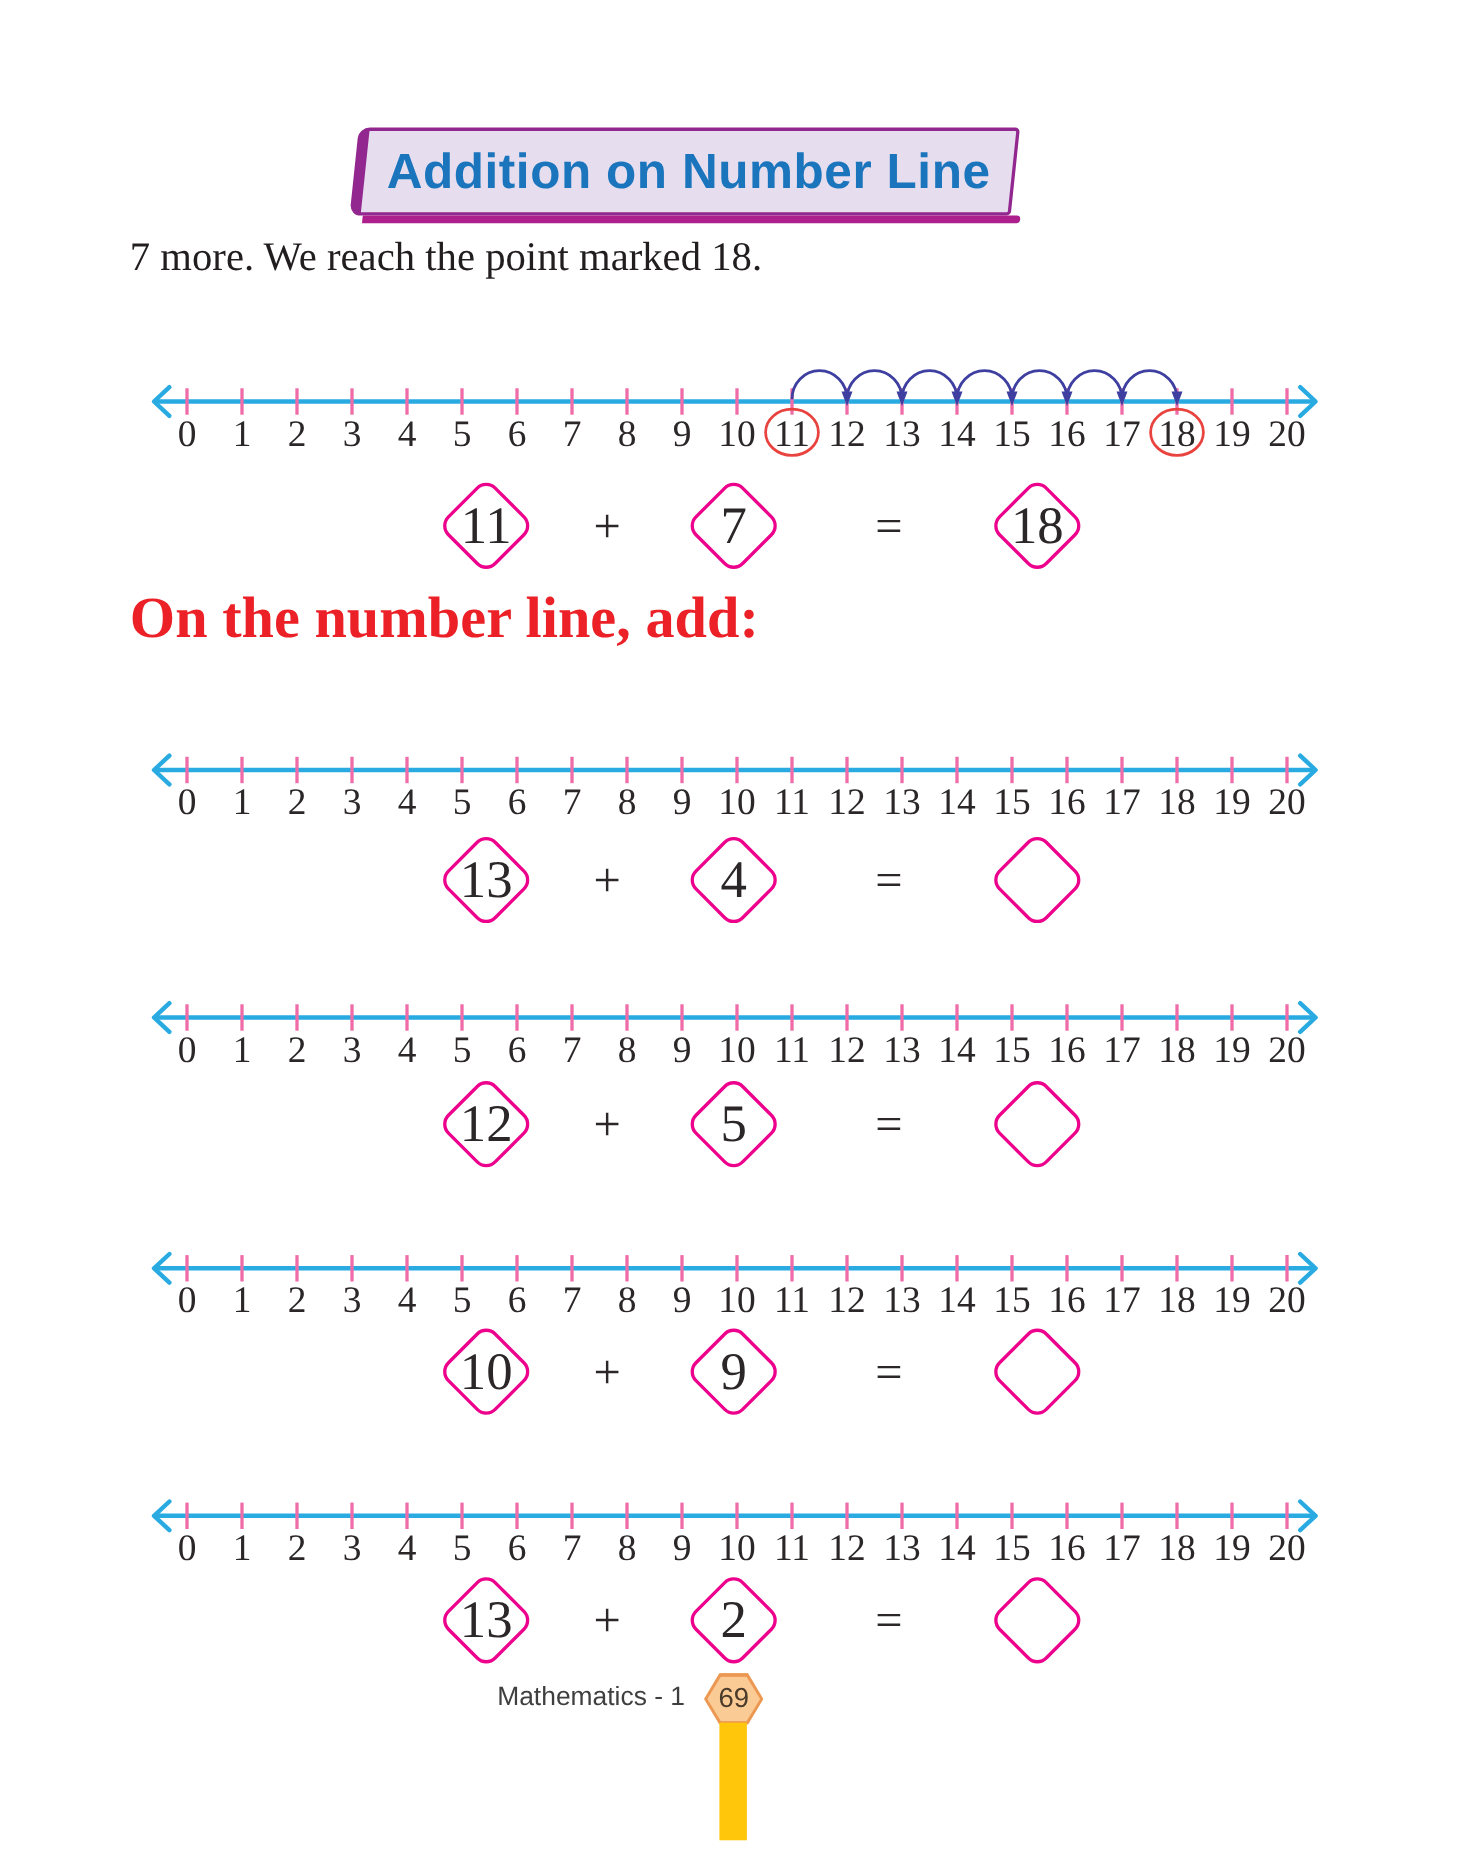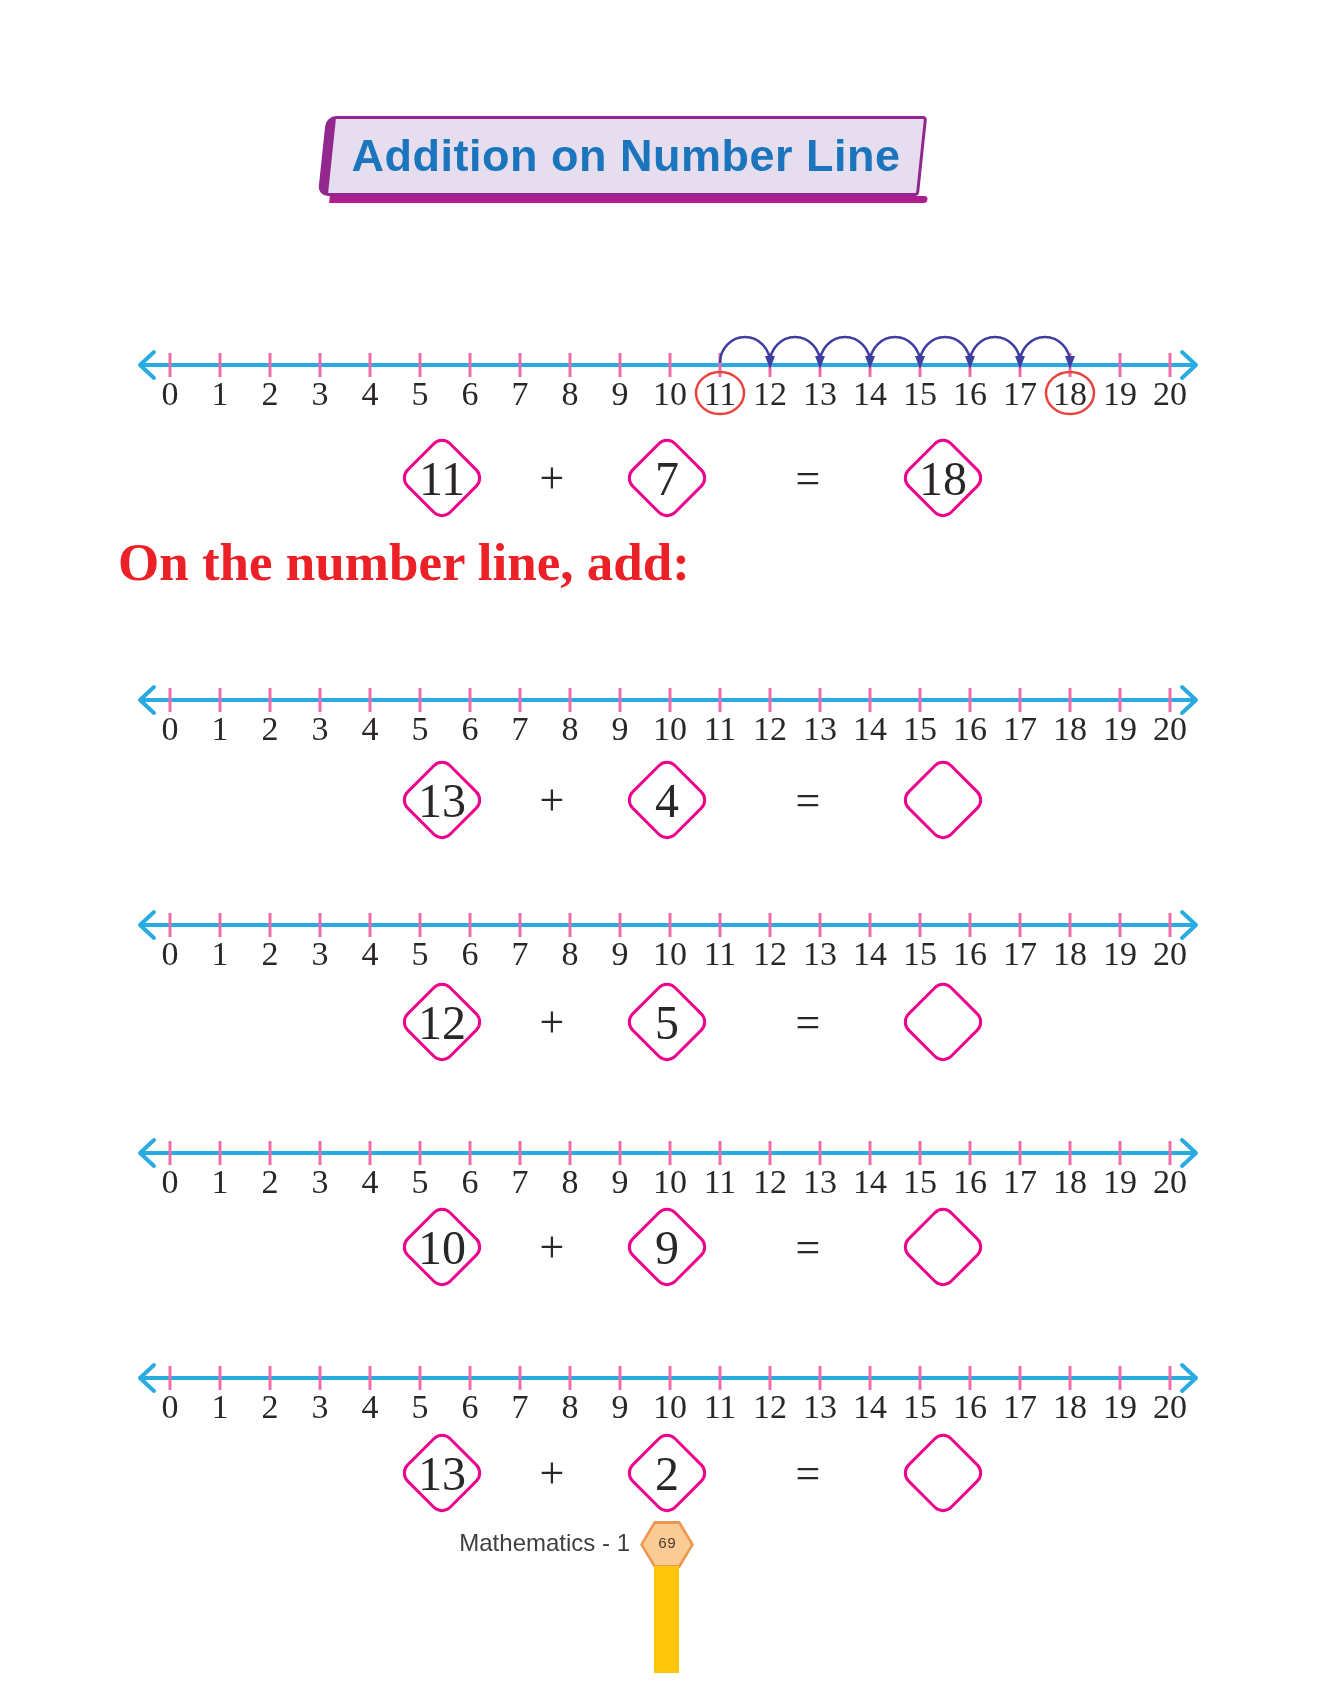--- a/index.html
+++ b/index.html
@@ -34,45 +34,46 @@
   .eq-row{position:absolute;left:0;top:0;width:100%;height:0;}
   .diamond{position:absolute;top:0;width:57px;height:57px;background:#fff;
            border:3px solid var(--magenta,#EC008C);border-radius:13px;
            transform:translate(-50%,-50%) rotate(45deg);}
   .dnum{position:absolute;inset:0;display:flex;align-items:center;justify-content:center;
         transform:rotate(-45deg);font-size:48px;color:#2B2627;}
   .op{position:absolute;top:0;transform:translate(-50%,-50%);
       font-size:44px;color:#2B2627;}
 
   
-  .footer-label{position:absolute;left:452px;top:1529px;width:178px;text-align:right;
+  .footer-label{position:absolute;left:452px;top:1529px;width:178px;text-align:left;
       font-family:"Liberation Sans","DejaVu Sans",sans-serif;font-size:24px;line-height:28px;
       color:var(--footer_text,#3F3F3F);}
   .hexagon{position:absolute;left:640px;top:1521px;width:54px;height:47px;
       background:var(--hex_border,#EC9852);
       clip-path:polygon(26% 0,74% 0,100% 50%,74% 100%,26% 100%,0 50%);}
   .hex-inner{position:absolute;left:3px;top:3px;width:48px;height:41px;
       background:var(--hex_fill,#FBCB96);
       clip-path:polygon(26% 0,74% 0,100% 50%,74% 100%,0 50%,26% 100%,0 50%);
       clip-path:polygon(26% 0,74% 0,100% 50%,74% 100%,26% 100%,0 50%);}
   .hex-num{position:absolute;inset:0;display:flex;align-items:center;justify-content:center;
-      font-family:Liberation Mono, monospace;font-size:15px;color:#4A3B2B;}
+      font-family:Liberation Sans, sans-serif;font-size:25px;color:#4A3B2B;}
   .pencil{position:absolute;left:654px;top:1566px;width:25px;height:107px;
       background:var(--pencil,#FFC60B);}
 </style>
 </head>
 <body>
 
 <div class="page">
 
   <div class="banner">
     <div class="banner-text">Addition on Number Line</div>
   </div>
 
   <div class="intro">
+    <div>7 more. We reach the point marked 18.</div>
   </div>
 
   <svg class="numline" style="top:303px" width="1332" height="135">
       <line x1="142" y1="62" x2="1196" y2="62" stroke="#29ABE2" stroke-width="4"></line>
       <polyline points="154,49 140,62 154,75" fill="none" stroke="#29ABE2" stroke-width="4" stroke-linecap="round" stroke-linejoin="round"></polyline>
       <polyline points="1182,49 1196,62 1182,75" fill="none" stroke="#29ABE2" stroke-width="4" stroke-linecap="round" stroke-linejoin="round"></polyline>
       <line x1="170" y1="50" x2="170" y2="74" stroke="#EF6CA8" stroke-width="3"></line>
       <text x="170" y="102" text-anchor="middle" fill="#2B2728" font-size="34" font-family="&quot;Liberation Serif&quot;,&quot;DejaVu Serif&quot;,serif">0</text>
       <line x1="220" y1="50" x2="220" y2="74" stroke="#EF6CA8" stroke-width="3"></line>
       <text x="220" y="102" text-anchor="middle" fill="#2B2728" font-size="34" font-family="&quot;Liberation Serif&quot;,&quot;DejaVu Serif&quot;,serif">1</text>

